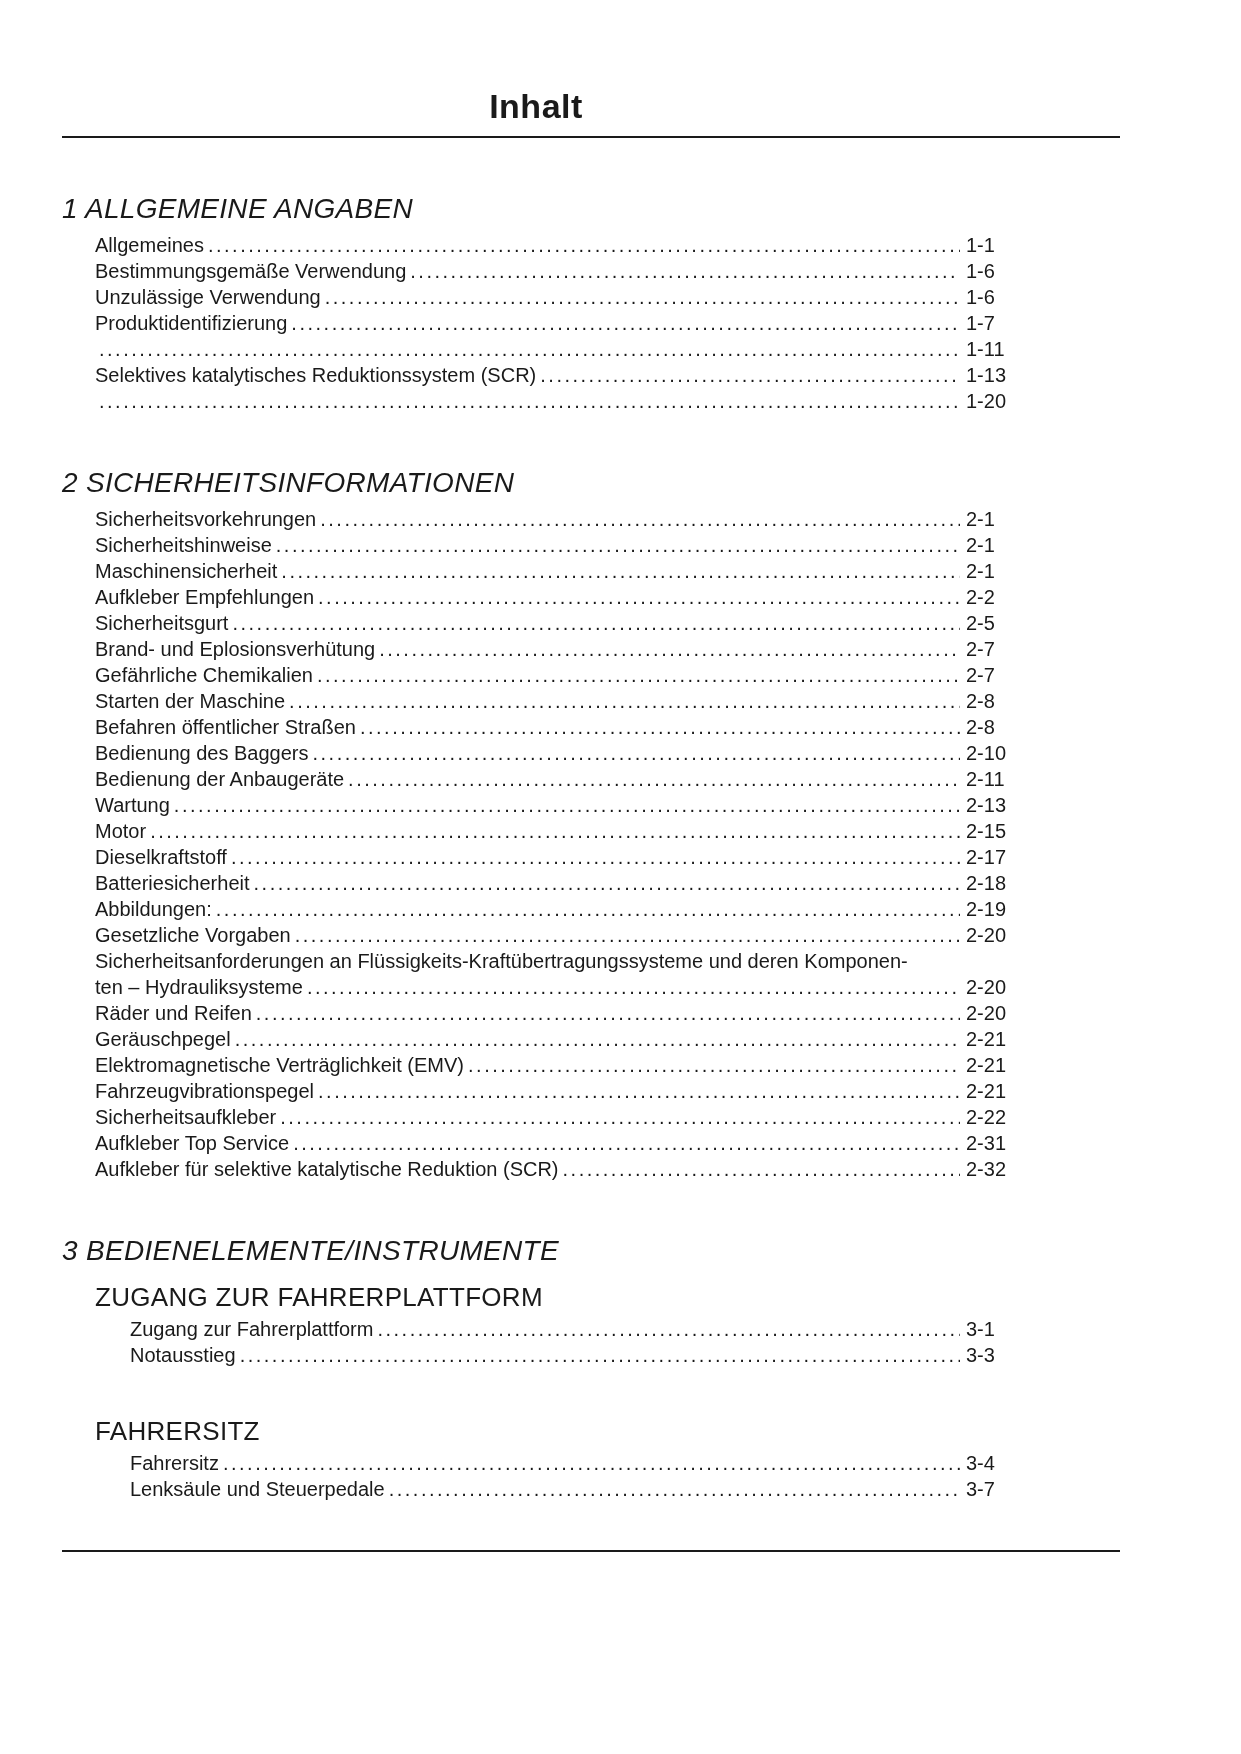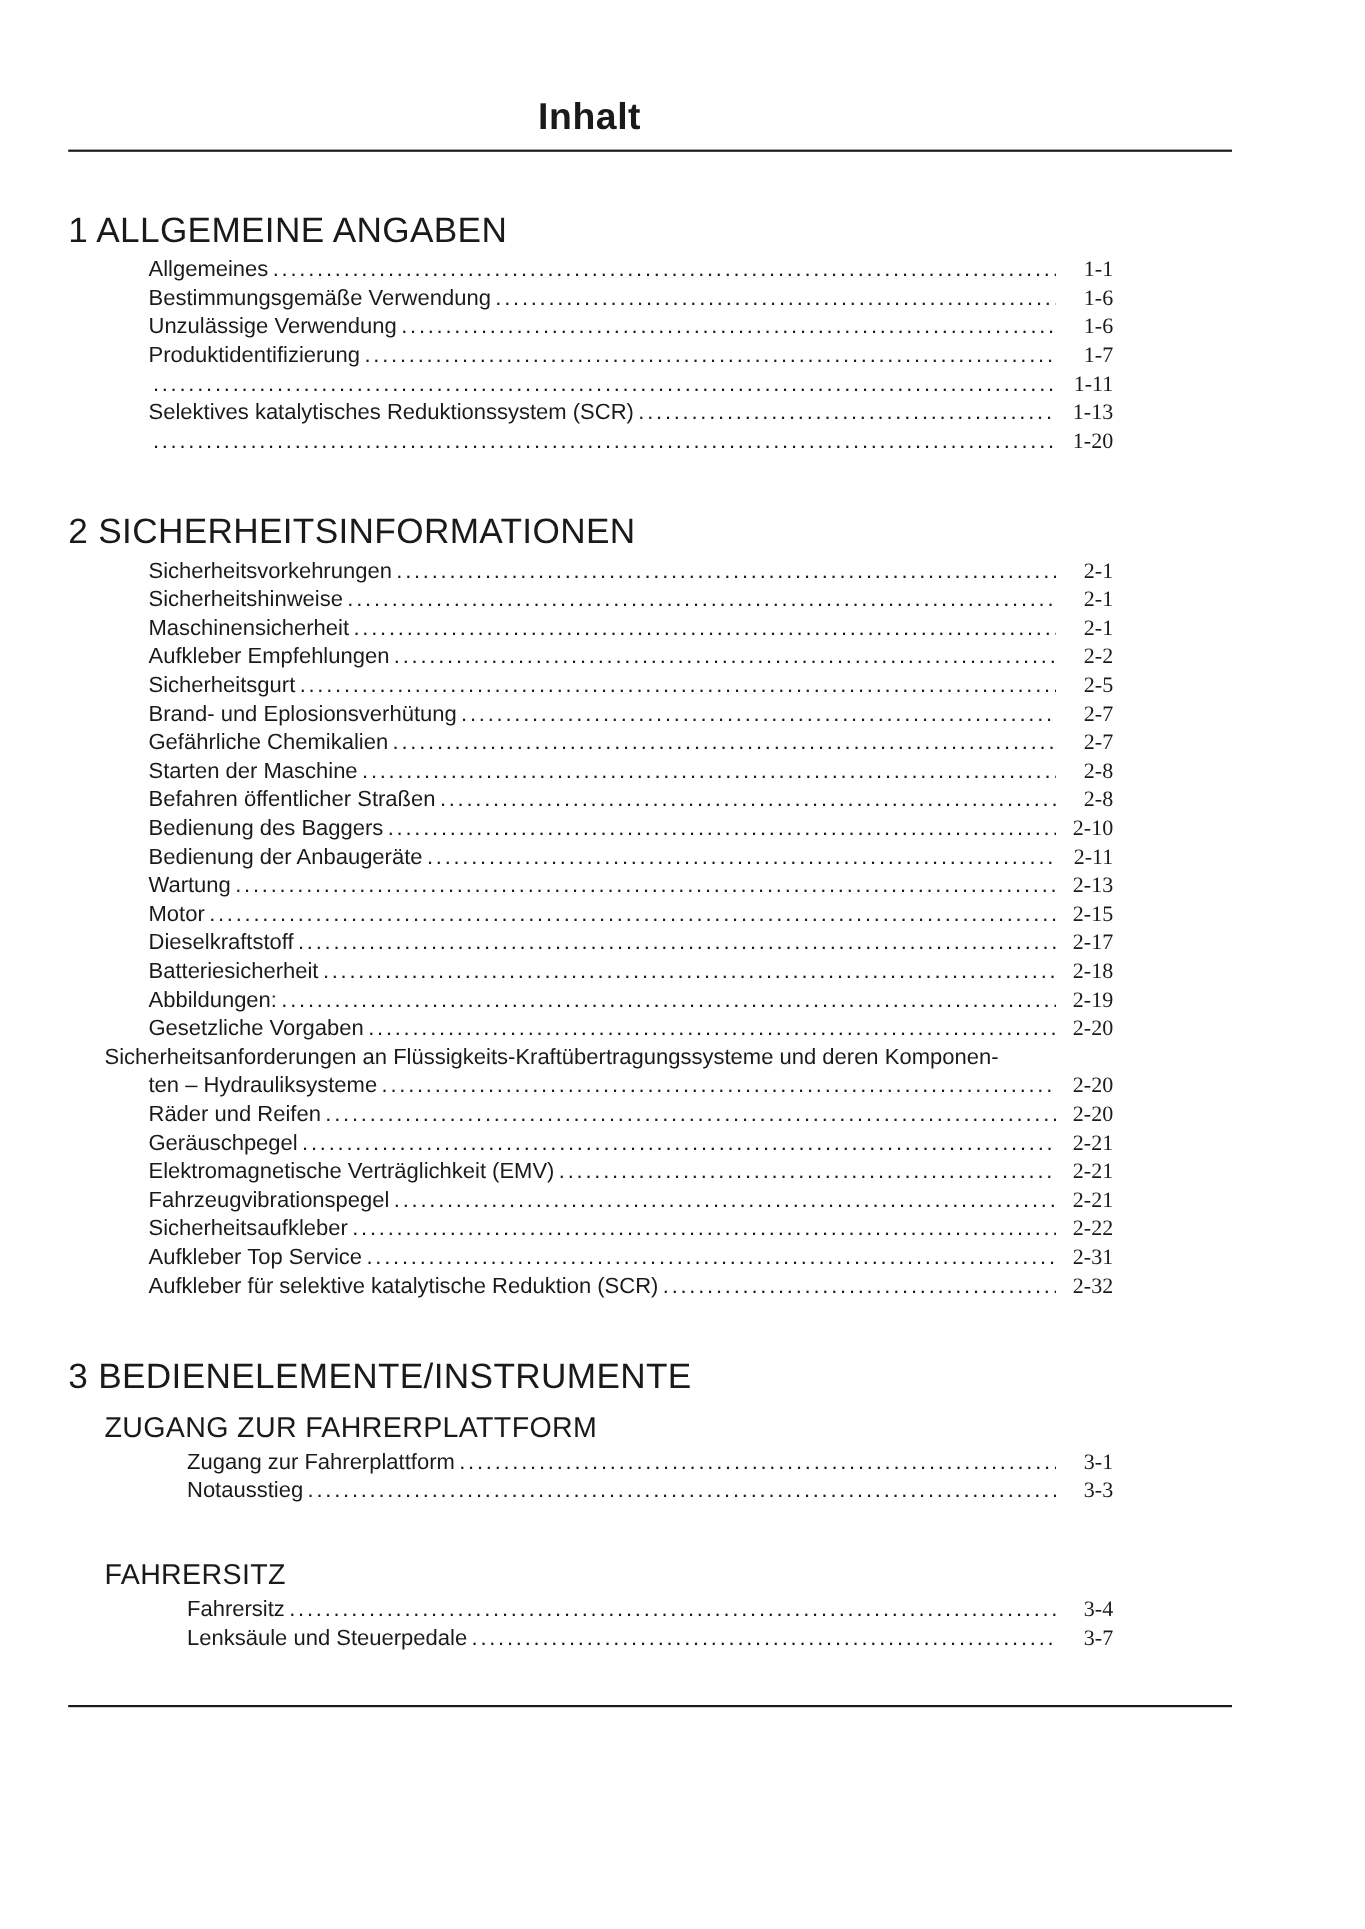--- a/index.html
+++ b/index.html
@@ -27,54 +27,53 @@
   }
   .rule {
     border: none;
     border-top: 2px solid #1a1a1a;
     width: 100%;
     height: 0;
   }
   .toc-section { margin-top: 52px; }
   .toc-section:first-of-type { margin-top: 54px; }
   .section-heading {
-    font-size: 32px;
+    font-size: 28px;
     line-height: 34px;
     margin-bottom: 6px;
     letter-spacing: 0.3px;
+    font-style: italic;
   }
   .entries {
     margin: 0 108px 0 33px;
     font-size: 20px;
     line-height: 26px;
   }
   .entry-block { }
   .entry {
     display: flex;
     align-items: baseline;
-    margin-left: 40px;
   }
   .entry .label { white-space: nowrap; }
   .entry-line1 { white-space: nowrap; }
   .entry .dots {
     flex: 1;
     min-width: 0;
     overflow: hidden;
     white-space: nowrap;
     margin: 0 6px 0 4px;
   }
   .entry .dots::after {
     content: "........................................................................................................................................................................................................................";
     letter-spacing: 2.5px;
   }
   .entry .pagenum {
     white-space: nowrap;
     min-width: 46px;
-    text-align: right;
-    font-family: Liberation Serif, serif;
+    text-align: left;
   }
   .subsection { margin-top: 48px; }
   .section-heading + .subsection { margin-top: 14px; }
   .subsection-heading {
     font-size: 26px;
     line-height: 30px;
     margin: 0 0 4px 33px;
     letter-spacing: 0.3px;
   }
   .subsection .entries { margin-left: 68px; }

